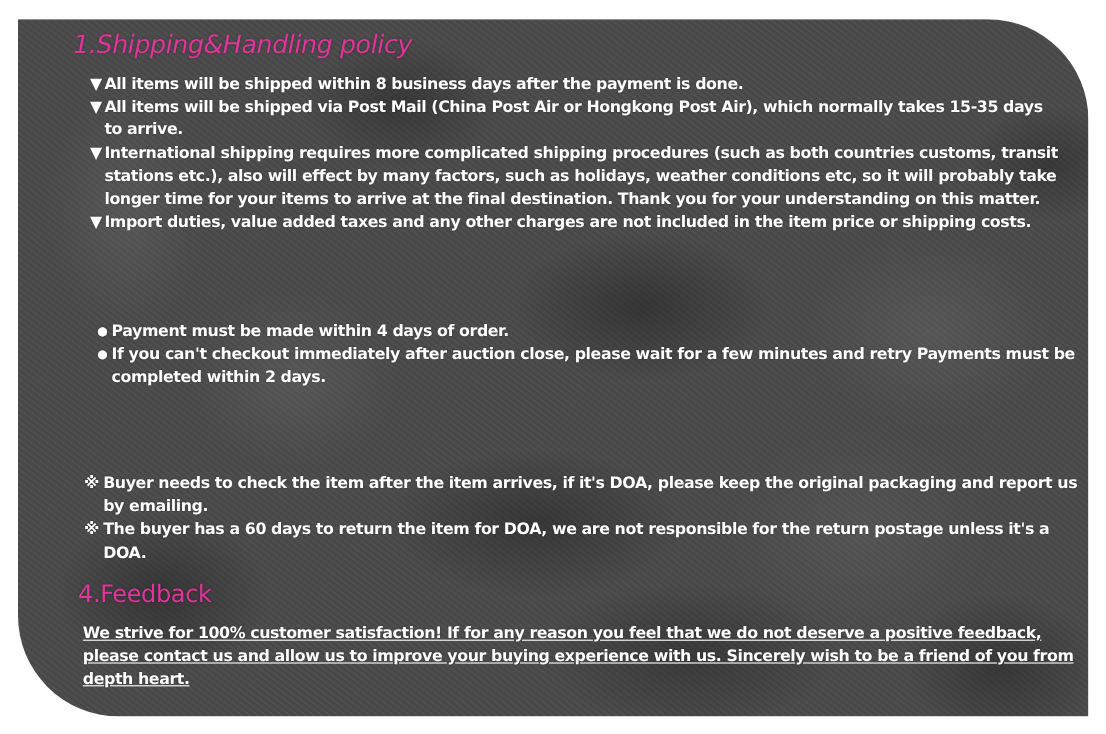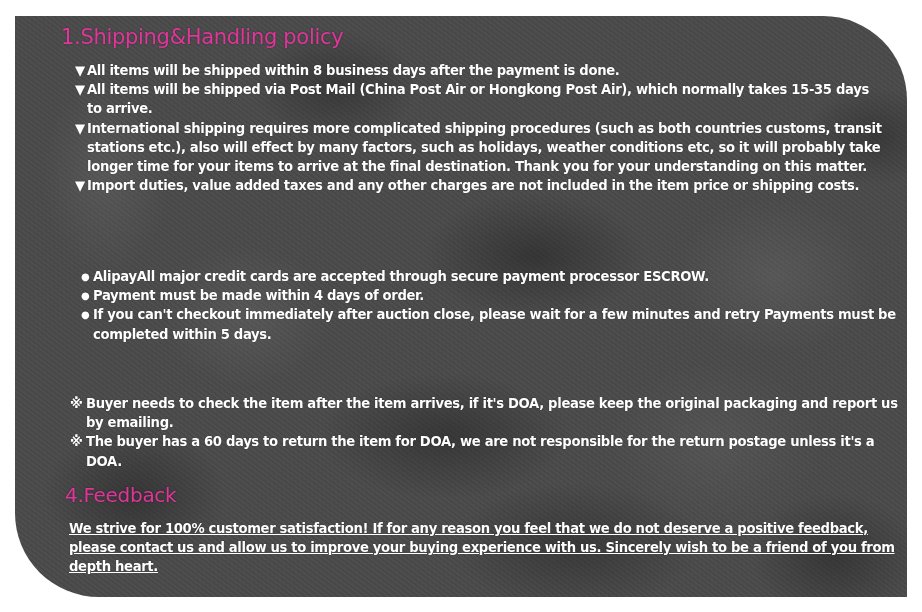--- a/index.html
+++ b/index.html
@@ -76,21 +76,21 @@
       letter-spacing: -0.35px;
       text-shadow: 0 0 1px rgba(0,0,0,0.6);
       text-decoration: underline;
     }
   </style>
 </head>
 <body>
 
 <div class="panel">
 
-  <div class="heading" style="left:46px; top:9px; font-size:21px;">1.Shipping&amp;Handling policy</div>
+  <div class="heading" style="left:46px; top:9px; font-size:21px;font-style:italic;">1.Shipping&amp;Handling policy</div>
 
   <div class="block" style="left:60px; top:45px; width:820px;">
     <div class="item">
       <span class="marker">▼</span>
       <span>All items will be shipped within 8 business days after the payment is done.</span>
     </div>
     <div class="item" style="width:790px;">
       <span class="marker">▼</span>
       <span>All items will be shipped via Post Mail (China Post Air or Hongkong Post Air), which normally takes 15-35 days to arrive.</span>
     </div>
@@ -101,29 +101,28 @@
     <div class="item" style="width:830px; white-space:nowrap;">
       <span class="marker">▼</span>
       <span>Import duties, value added taxes and any other charges are not included in the item price or shipping costs.</span>
     </div>
   </div>
 
 
   <div class="block" style="left:66px; top:251px; width:820px;">
     <div class="item">
       <span class="marker" style="font-size:10px;">●</span>
-      <span>AlipayAll major credit cards are accepted through secure payment processor ESCROW.</span>
     </div>
     <div class="item">
       <span class="marker" style="font-size:10px;">●</span>
       <span>Payment must be made within 4 days of order.</span>
     </div>
     <div class="item" style="width:810px;">
       <span class="marker" style="font-size:10px;">●</span>
-      <span>If you can't checkout immediately after auction close, please wait for a few minutes and retry Payments must be completed within 5 days.</span>
+      <span>If you can't checkout immediately after auction close, please wait for a few minutes and retry Payments must be completed within 2 days.</span>
     </div>
   </div>
 
 
   <div class="block" style="left:55px; top:378px; width:830px;">
     <div class="item" style="padding-left:16px;">
       <span class="marker">※</span>
       <span>Buyer needs to check the item after the item arrives, if it's DOA, please keep the original packaging and report us by emailing.</span>
     </div>
     <div class="item" style="padding-left:16px;">

